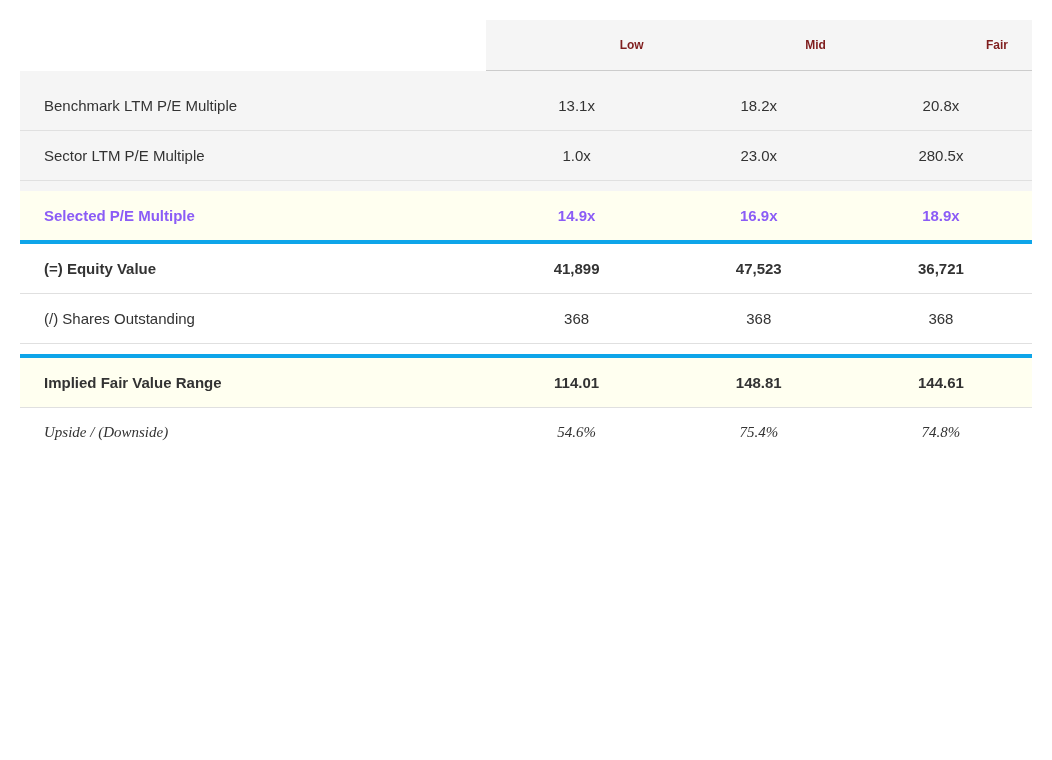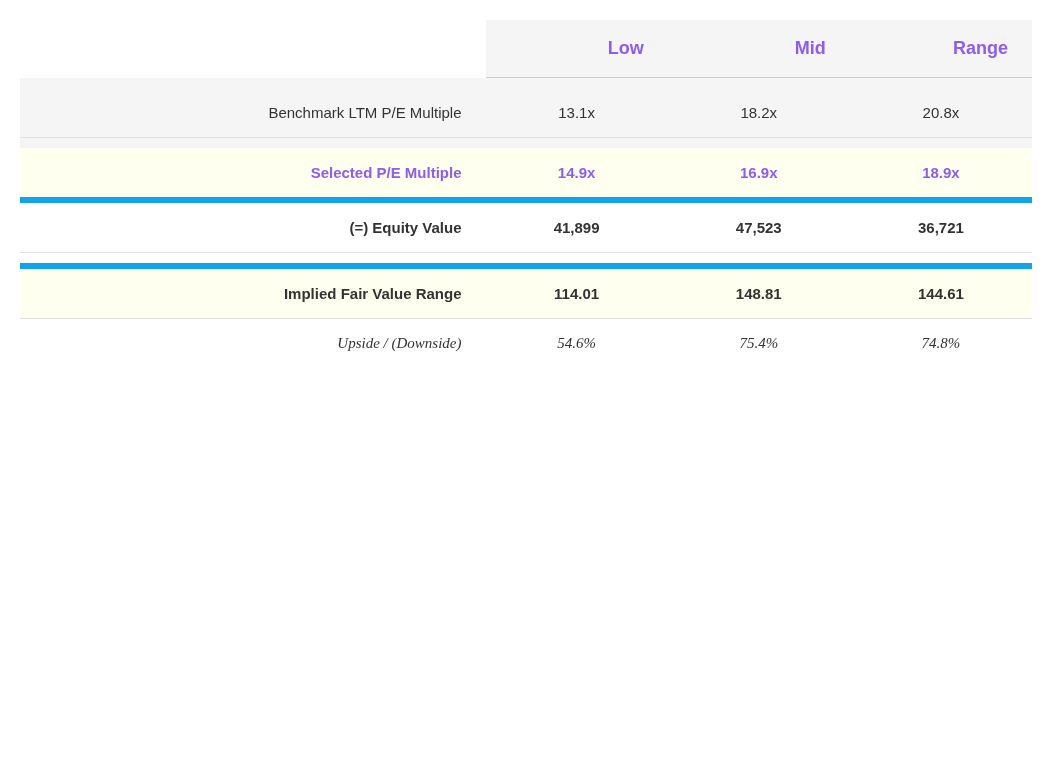--- a/index.html
+++ b/index.html
@@ -26,23 +26,23 @@
     }
 
     table {
       width: 100%;
       border-collapse: collapse;
     }
 
     thead tr th {
       padding: 18px 24px;
       text-align: right;
-      font-size: 18px;
+      font-size: 12px;
       font-weight: 700;
-      color: #8b5cf6;
+      color: #7f1d1d;
       background: #f5f5f5;
       border-bottom: 1px solid #cccccc;
     }
 
     thead tr th:first-child {
       text-align: left;
       width: 46%;
     }
 
     thead tr th:not(:first-child) {
@@ -51,21 +51,21 @@
 
     tbody tr td {
       padding: 16px 24px;
       text-align: center;
       font-size: 15px;
       color: #333333;
       border-bottom: 1px solid #e0e0e0;
     }
 
     tbody tr td:first-child {
-      text-align: right;
+      text-align: left;
     }
 
     .row-grey {
       background: #f5f5f5;
     }
 
     .row-highlight {
       background: #fffff0;
     }
 
@@ -98,21 +98,21 @@
     .col-header-blank {
       background: #ffffff;
       border-bottom: none;
     }
 
     .row-bold td {
       font-weight: 700;
     }
 
     .row-border-top td {
-      border-top: 6px solid #0ea5e9;
+      border-top: 4px solid #0ea5e9;
     }
 
     .row-no-border td {
       border-bottom: none;
     }
 
     .spacer-row td {
       height: 10px;
       padding: 5px;
       border: none;
@@ -129,56 +129,68 @@
 </head>
 <body>
 
 <div class="table-container">
   <table>
     <thead>
       <tr>
         <th class="col-header-blank"></th>
         <th>Low</th>
         <th>Mid</th>
-        <th>Range</th>
+        <th>Fair</th>
       </tr>
     </thead>
     <tbody>
 
       <tr class="spacer-row">
         <td colspan="4"></td>
       </tr>
 
       <tr class="row-grey">
         <td>Benchmark LTM P/E Multiple</td>
         <td>13.1x</td>
         <td>18.2x</td>
         <td>20.8x</td>
       </tr>
 
+      <tr class="row-grey">
+        <td>Sector LTM P/E Multiple</td>
+        <td>1.0x</td>
+        <td>23.0x</td>
+        <td>280.5x</td>
+      </tr>
 
       <tr class="spacer-row">
         <td colspan="4"></td>
       </tr>
 
       <tr class="row-highlight">
         <td class="text-blue text-bold">Selected P/E Multiple</td>
         <td class="text-blue text-bold">14.9x</td>
         <td class="text-blue text-bold">16.9x</td>
         <td class="text-blue text-bold">18.9x</td>
       </tr>
 
 
       <tr class="row-bold row-border-top">
         <td>(=) Equity Value</td>
         <td>41,899</td>
         <td>47,523</td>
         <td>36,721</td>
       </tr>
 
+      <tr>
+        <td>(/) Shares Outstanding</td>
+        <td>368</td>
+        <td>368</td>
+        <td>368</td>
+      </tr>
 
       <tr class="spacer-row-white">
         <td colspan="4"></td>
       </tr>
 
       <tr class="row-highlight-bottom row-bold row-border-top">
         <td>Implied Fair Value Range</td>
         <td>114.01</td>
         <td>148.81</td>
         <td>144.61</td>

